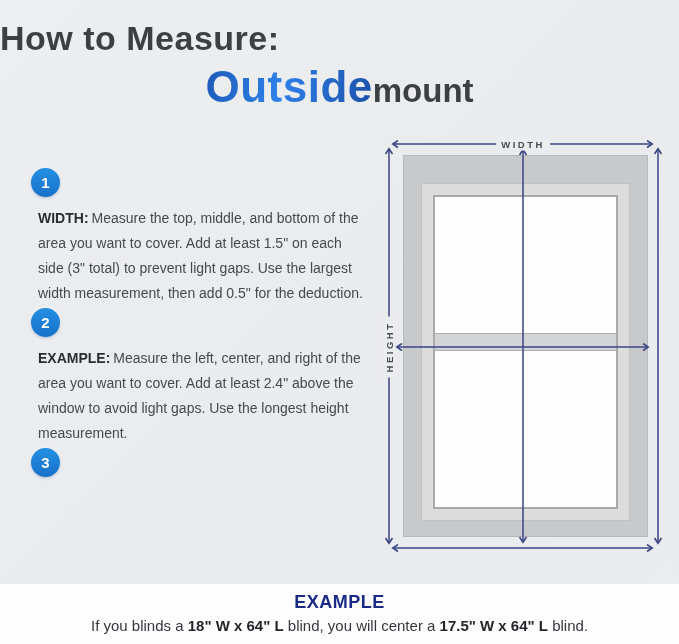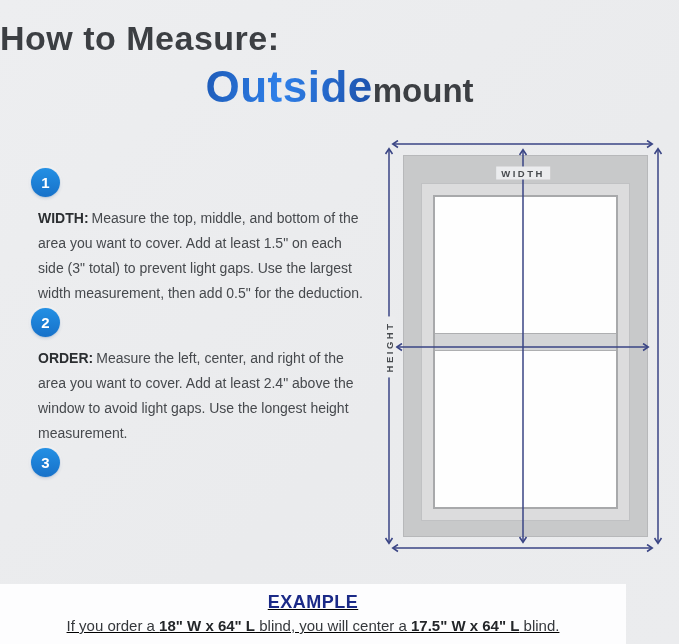--- a/index.html
+++ b/index.html
@@ -41,24 +41,24 @@
     display:flex;flex-direction:column;}
   .pane{background:#fefefe;}
   .pane-top{flex:0 0 136px;}
   .pane-bottom{flex:1;}
   .rail{flex:0 0 16px;background:#d3d4d6;border-top:1px solid #aeafb1;border-bottom:1px solid #aeafb1;}
   .arrows{position:absolute;left:0;top:0;width:299px;height:435px;}
   .dim-label{
     position:absolute;font-size:9.5px;font-weight:700;letter-spacing:2.5px;
     color:#474a4e;background:#ebecee;padding:1px 5px;white-space:nowrap;
   }
-  .width-label{left:143px;top:19px;transform:translate(-50%,-50%);margin-top:29px;}
+  .width-label{left:143px;top:19px;transform:translate(-50%,-50%);}
   .height-label{left:9px;top:222px;transform:translate(-50%,-50%) rotate(-90deg);}
   
-  .example{position:absolute;left:0;top:584px;width:626px;height:60px;background:#fdfdfe;text-align:center;text-decoration:underline;}
+  .example{position:absolute;left:0;top:584px;width:679px;height:60px;background:#fdfdfe;text-align:center;}
   .example-heading{margin-top:8px;font-size:18px;font-weight:800;letter-spacing:0.5px;color:#1b2a87;}
   .example-text{margin:4px 0 0 0;font-size:15px;color:#35383c;}
   .example-text strong{color:#232629;font-weight:700;}
 </style>
 </head>
 <body>
 
 <div class="canvas">
 
   <header class="title">
@@ -69,21 +69,21 @@
     </div>
   </header>
 
   <section>
     <div class="step step-1">
       <div class="badge">1</div>
       <p class="step-text"><strong class="step-label">WIDTH:</strong><span>Measure the top, middle, and bottom of the area you want to cover. Add at least 1.5" on each side (3" total) to prevent light gaps. Use the largest width measurement, then add 0.5" for the deduction.</span></p>
     </div>
     <div class="step step-2">
       <div class="badge">2</div>
-      <p class="step-text"><strong class="step-label">ORDER:</strong><span>Measure the left, center, and right of the area you want to cover. Add at least 2.4" above the window to avoid light gaps. Use the longest height measurement.</span></p>
+      <p class="step-text"><strong class="step-label">EXAMPLE:</strong><span>Measure the left, center, and right of the area you want to cover. Add at least 2.4" above the window to avoid light gaps. Use the longest height measurement.</span></p>
     </div>
     <div class="step step-3">
       <div class="badge">3</div>
     </div>
   </section>
 
   <figure class="window-diagram">
     <div class="casing"></div>
     <div class="jamb"></div>
     <div class="sash">
@@ -107,16 +107,16 @@
         <line x1="17" y1="222" x2="268" y2="222" marker-start="url(#ah)" marker-end="url(#ah)"></line>
       </g>
     </svg>
 
     <span class="dim-label width-label">WIDTH</span>
     <span class="dim-label height-label">HEIGHT</span>
   </figure>
 
   <footer class="example">
     <div class="example-heading">EXAMPLE</div>
-    <p class="example-text"><span>If you order a </span><strong>18" W x 64" L</strong><span> blind, you will center a </span><strong>17.5" W x 64" L</strong><span> blind.</span></p>
+    <p class="example-text"><span>If you blinds a </span><strong>18" W x 64" L</strong><span> blind, you will center a </span><strong>17.5" W x 64" L</strong><span> blind.</span></p>
   </footer>
 
 </div>
 
 </body></html>

